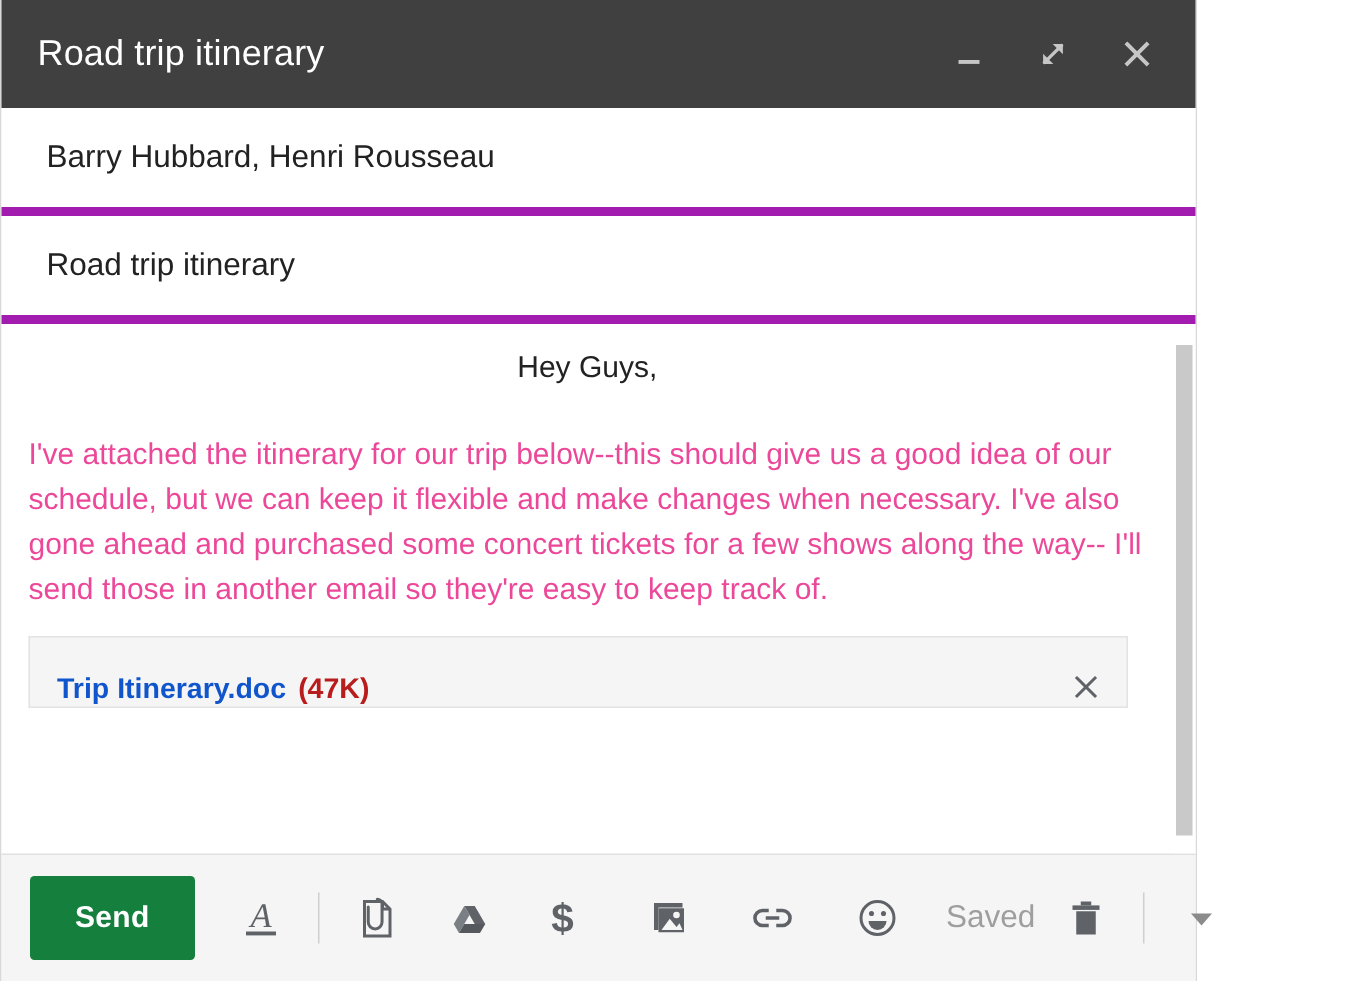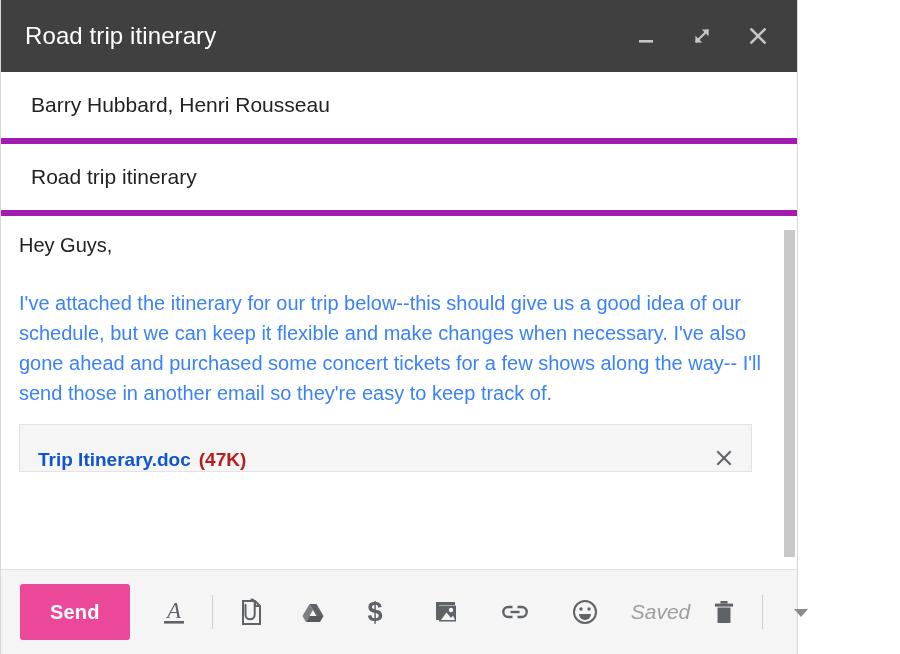--- a/index.html
+++ b/index.html
@@ -92,25 +92,26 @@
     flex: 1;
     padding: 14px 18px 0 18px;
     box-sizing: border-box;
     overflow: hidden;
   }
   .body-greeting {
     font-size: 20px;
     line-height: 30px;
     color: #222222;
     margin: 0 0 28px 0;
+    text-align: center;
   }
   .body-paragraph {
     font-size: 20px;
     line-height: 30px;
-    color: #3b82f6;
+    color: #ec4899;
     margin: 0 0 16px 0;
     max-width: 830px;
   }
 
   
   .attachment-chip {
     margin-top: 12px;
     margin-right: 12px;
     height: 48px;
     background: #f5f5f5;
@@ -168,21 +169,21 @@
     height: 84px;
     min-height: 84px;
     background: #f5f5f5;
     display: flex;
     align-items: center;
     padding: 0 18px 0 19px;
     box-sizing: border-box;
     gap: 0;
   }
   .send-button {
-    background: #ec4899;
+    background: #15803d;
     color: #ffffff;
     font-size: 20px;
     font-weight: bold;
     border: none;
     border-radius: 3px;
     height: 56px;
     padding: 0 30px;
     cursor: pointer;
     font-family: "Liberation Sans", sans-serif;
     letter-spacing: 0.2px;
@@ -202,21 +203,20 @@
     height: 34px;
     background: #cfcfcf;
     margin: 0 12px;
     flex-shrink: 0;
   }
   .saved-label {
     font-size: 21px;
     color: #9e9e9e;
     margin: 0 8px 0 10px;
     white-space: nowrap;
-    font-style: italic;
   }
   .tool-gap-sm { width: 10px; flex-shrink: 0; }
   .tool-gap-md { width: 18px; flex-shrink: 0; }
 </style>
 </head>
 <body>
 
 <div class="compose-window">
 
   <div class="titlebar">

